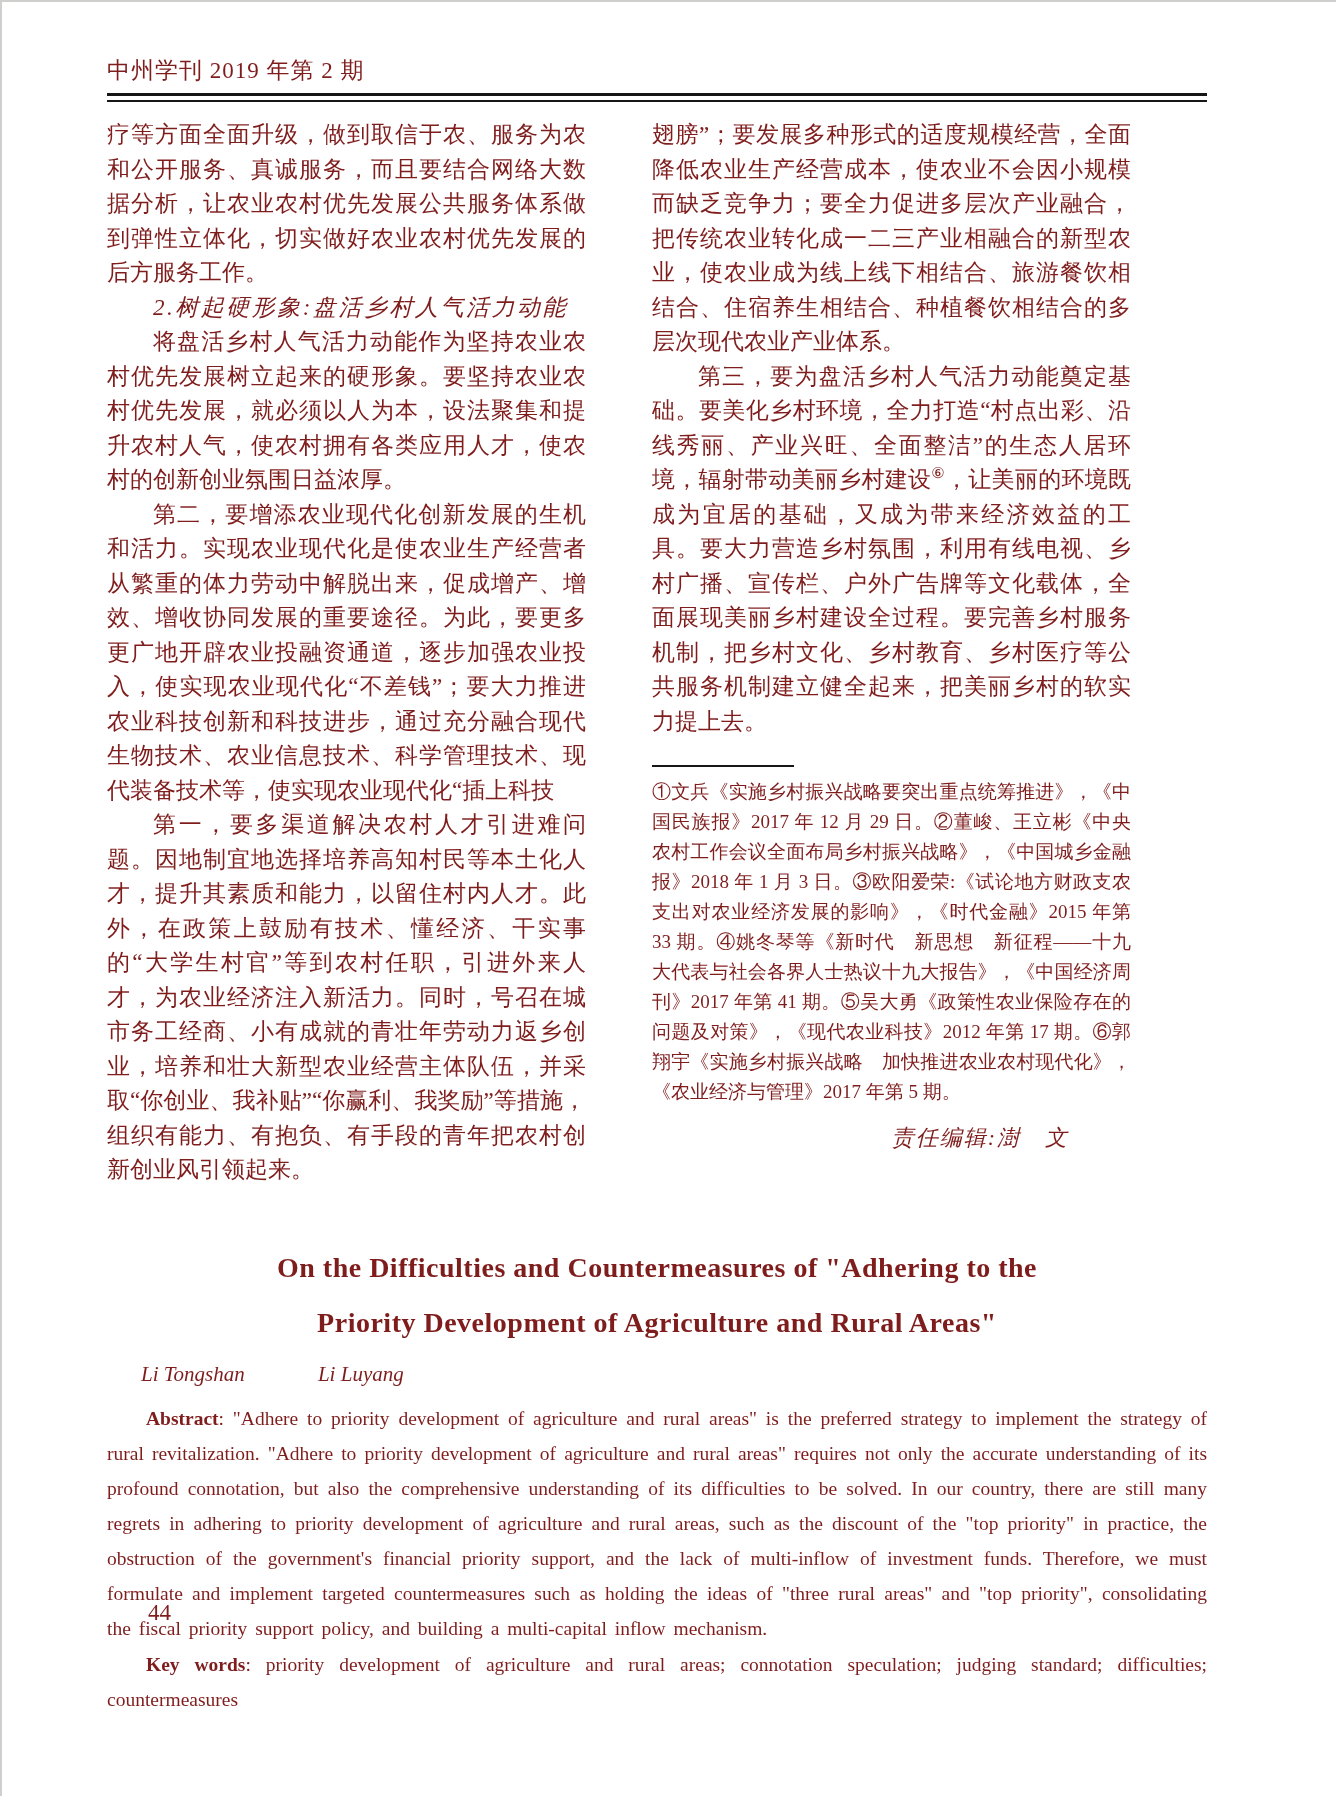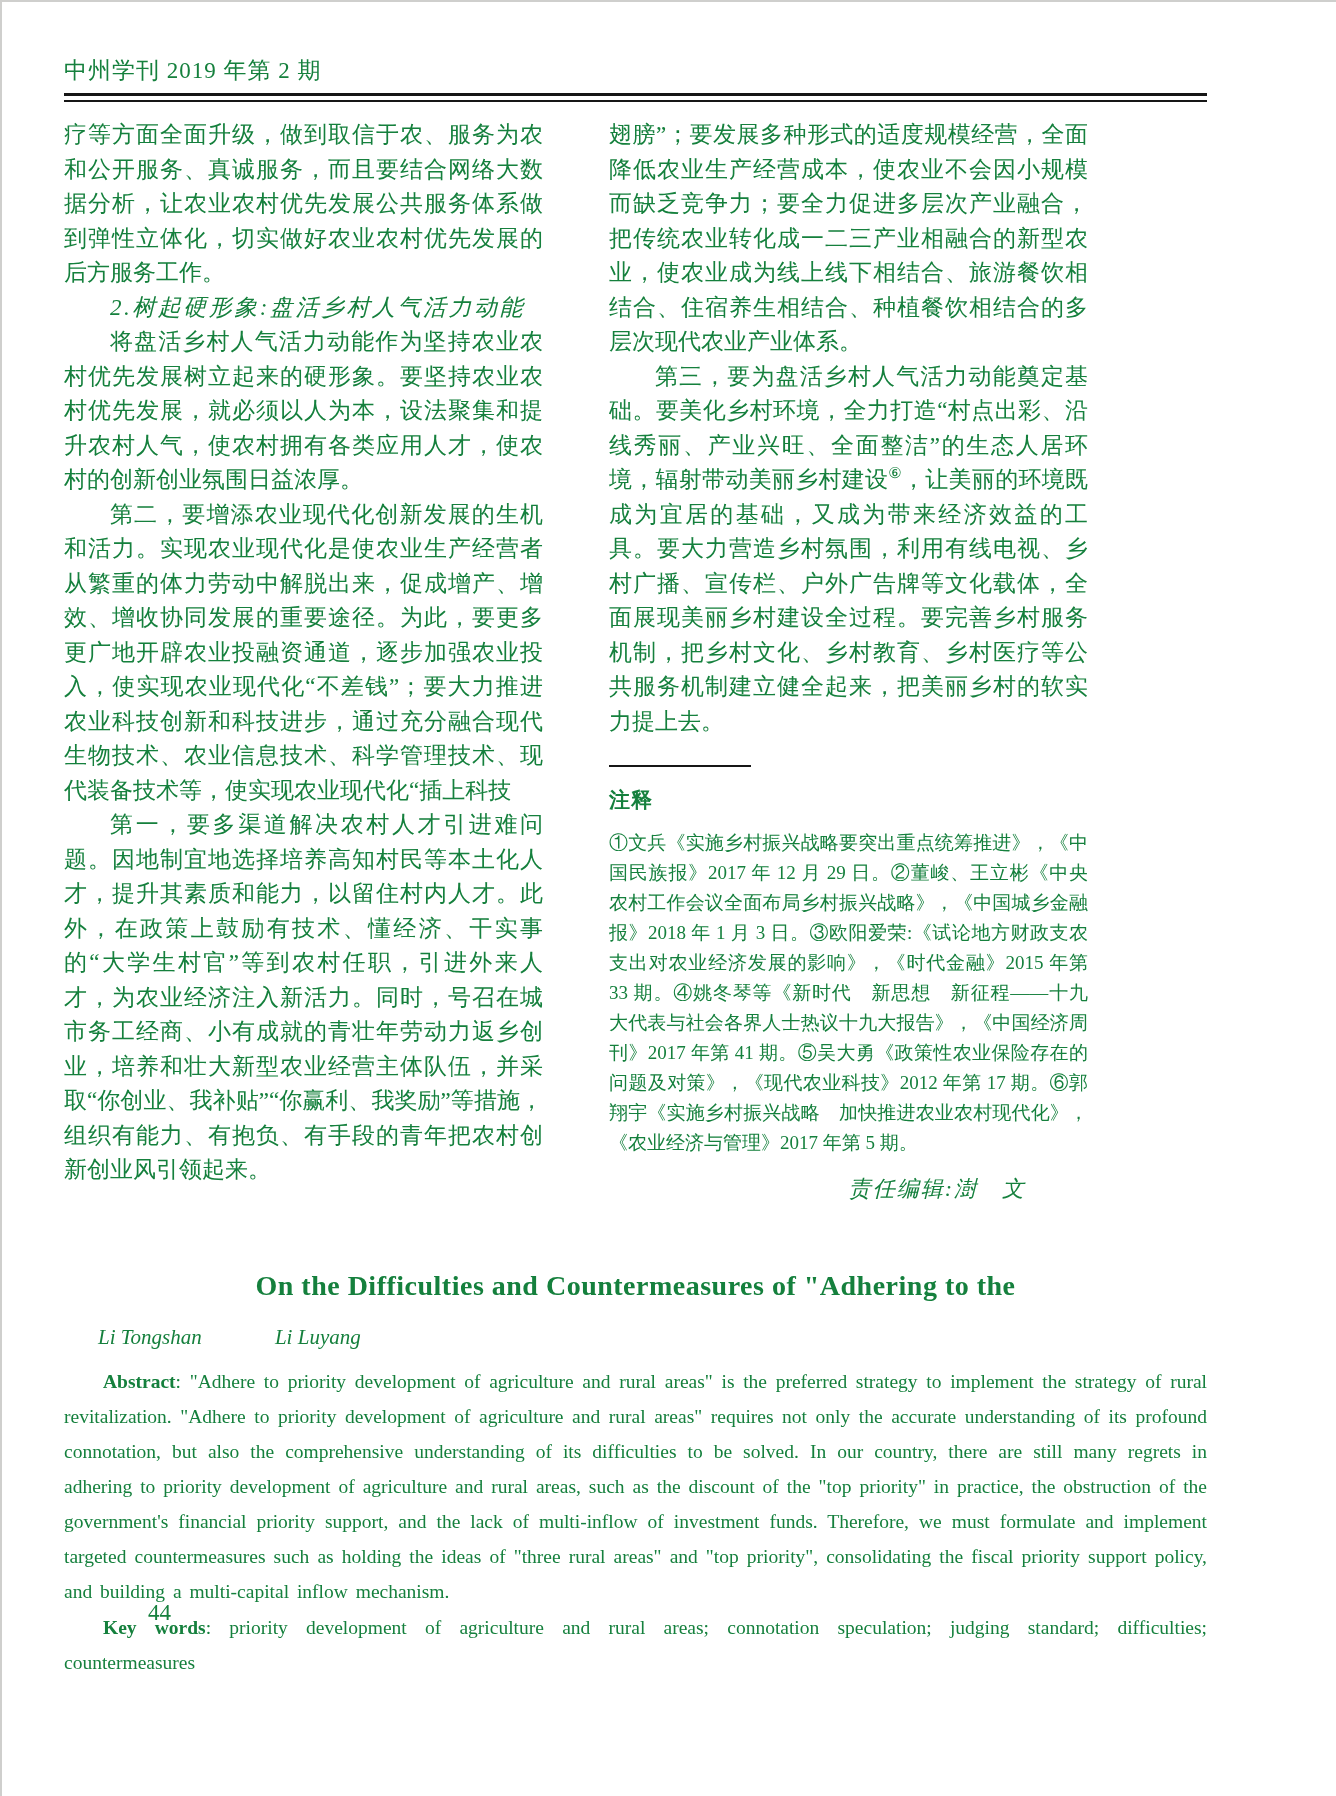--- a/index.html
+++ b/index.html
@@ -3,22 +3,22 @@
 <meta charset="utf-8">
 <style>
   html, body { margin: 0; padding: 0; background: #e8e8e6; }
   .page {
     position: relative;
     width: 1336px;
     height: 1796px;
     margin: 0 auto;
     background: #ffffff;
     box-sizing: border-box;
-    padding: 0 129px 0 64px;
-    color: #15803d;
+    padding: 0 129px 0 107px;
+    color: #7f1d1d;
     font-family: "Liberation Serif", "DejaVu Serif", serif;
     overflow: hidden;
     box-shadow: inset 2px 2px 0 #cfcfcd;
   }
   
   .running-head {
     margin-top: 58px;
     font-size: 23px;
     line-height: 26px;
     letter-spacing: 1px;
@@ -136,33 +136,33 @@
       <p>第一，要多渠道解决农村人才引进难问题。因地制宜地选择培养高知村民等本土化人才，提升其素质和能力，以留住村内人才。此外，在政策上鼓励有技术、懂经济、干实事的“大学生村官”等到农村任职，引进外来人才，为农业经济注入新活力。同时，号召在城市务工经商、小有成就的青壮年劳动力返乡创业，培养和壮大新型农业经营主体队伍，并采取“你创业、我补贴”“你赢利、我奖励”等措施，组织有能力、有抱负、有手段的青年把农村创新创业风引领起来。</p>
     </section>
 
     <section class="col">
       <p class="noindent">翅膀”；要发展多种形式的适度规模经营，全面降低农业生产经营成本，使农业不会因小规模而缺乏竞争力；要全力促进多层次产业融合，把传统农业转化成一二三产业相融合的新型农业，使农业成为线上线下相结合、旅游餐饮相结合、住宿养生相结合、种植餐饮相结合的多层次现代农业产业体系。</p>
       <p>
         <span>第三，要为盘活乡村人气活力动能奠定基础。要美化乡村环境，全力打造“村点出彩、沿线秀丽、产业兴旺、全面整洁”的生态人居环境，辐射带动美丽乡村建设</span><sup class="fn">⑥</sup><span>，让美丽的环境既成为宜居的基础，又成为带来经济效益的工具。要大力营造乡村氛围，利用有线电视、乡村广播、宣传栏、户外广告牌等文化载体，全面展现美丽乡村建设全过程。要完善乡村服务机制，把乡村文化、乡村教育、乡村医疗等公共服务机制建立健全起来，把美丽乡村的软实力提上去。</span>
       </p>
 
       <div class="notes-divider"></div>
-      <div class="notes-heading">注释</div>
       <p class="notes-body">①文兵《实施乡村振兴战略要突出重点统筹推进》，《中国民族报》2017 年 12 月 29 日。②董峻、王立彬《中央农村工作会议全面布局乡村振兴战略》，《中国城乡金融报》2018 年 1 月 3 日。③欧阳爱荣:《试论地方财政支农支出对农业经济发展的影响》，《时代金融》2015 年第 33 期。④姚冬琴等《新时代　新思想　新征程——十九大代表与社会各界人士热议十九大报告》，《中国经济周刊》2017 年第 41 期。⑤吴大勇《政策性农业保险存在的问题及对策》，《现代农业科技》2012 年第 17 期。⑥郭翔宇《实施乡村振兴战略　加快推进农业农村现代化》，《农业经济与管理》2017 年第 5 期。</p>
 
       <div class="editor-line">
         <span>责任编辑:</span><span>澍　文</span>
       </div>
     </section>
 
   </main>
 
   <section class="english">
     <h2 class="en-title">
       <span>On the Difficulties and Countermeasures of "Adhering to the</span><br>
+      <span>Priority Development of Agriculture and Rural Areas"</span>
     </h2>
     <div class="en-authors">
       <span class="author">Li Tongshan</span>
       <span class="author">Li Luyang</span>
     </div>
     <p class="en-abstract">
       <span class="bold-label">Abstract</span><span>: "Adhere to priority development of agriculture and rural areas" is the preferred strategy to implement the strategy of rural revitalization. "Adhere to priority development of agriculture and rural areas" requires not only the accurate understanding of its profound connotation, but also the comprehensive understanding of its difficulties to be solved. In our country, there are still many regrets in adhering to priority development of agriculture and rural areas, such as the discount of the "top priority" in practice, the obstruction of the government's financial priority support, and the lack of multi-inflow of investment funds. Therefore, we must formulate and implement targeted countermeasures such as holding the ideas of "three rural areas" and "top priority", consolidating the fiscal priority support policy, and building a multi-capital inflow mechanism.</span>
     </p>
     <p class="en-keywords">
       <span class="bold-label">Key words</span><span>: priority development of agriculture and rural areas;  connotation speculation;  judging standard;  difficulties;  countermeasures</span>

